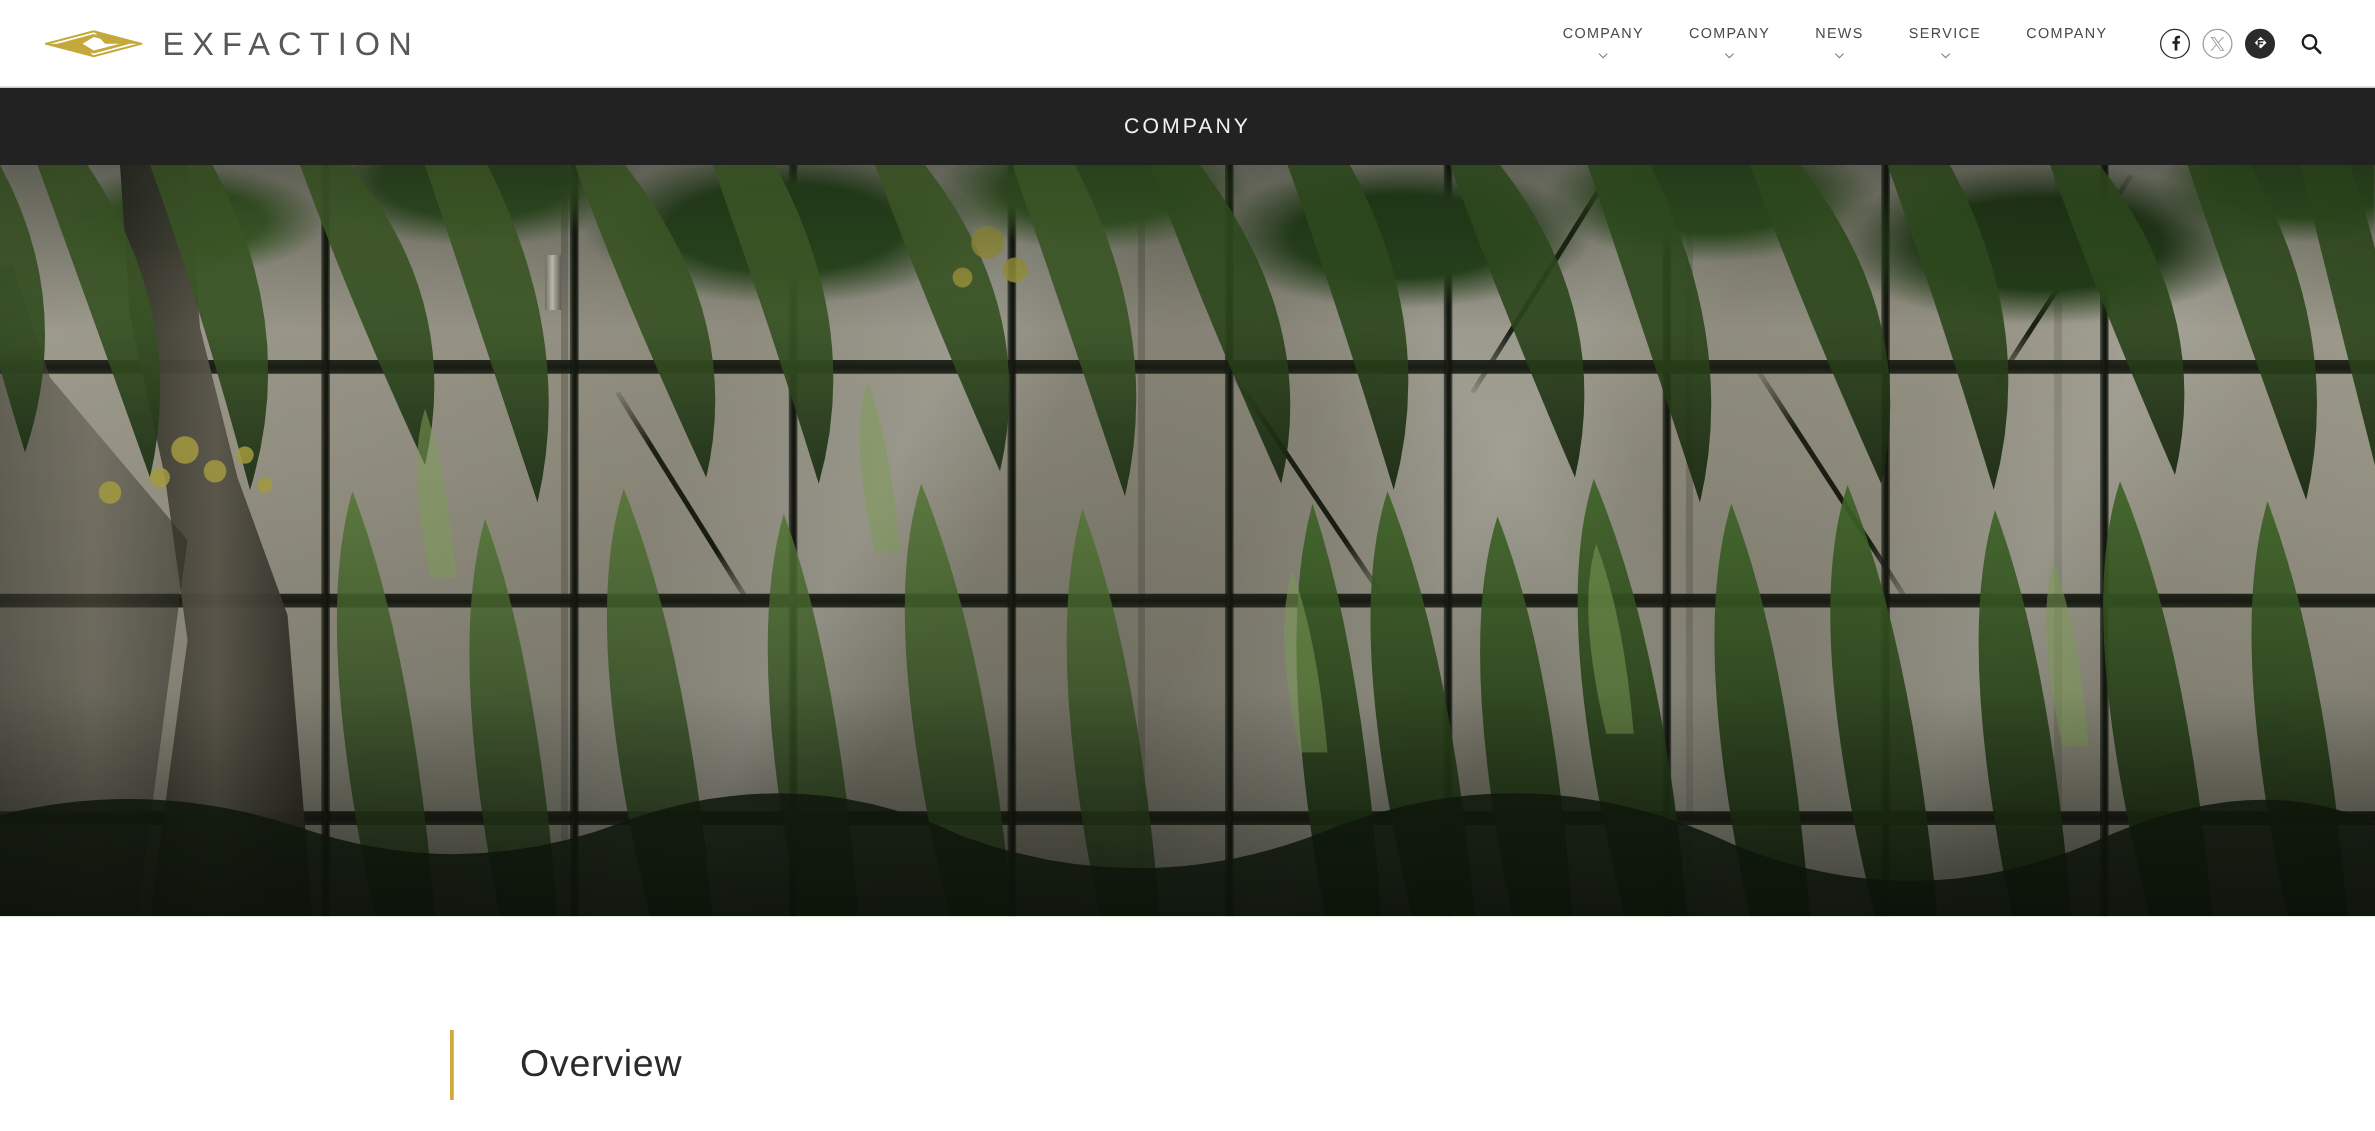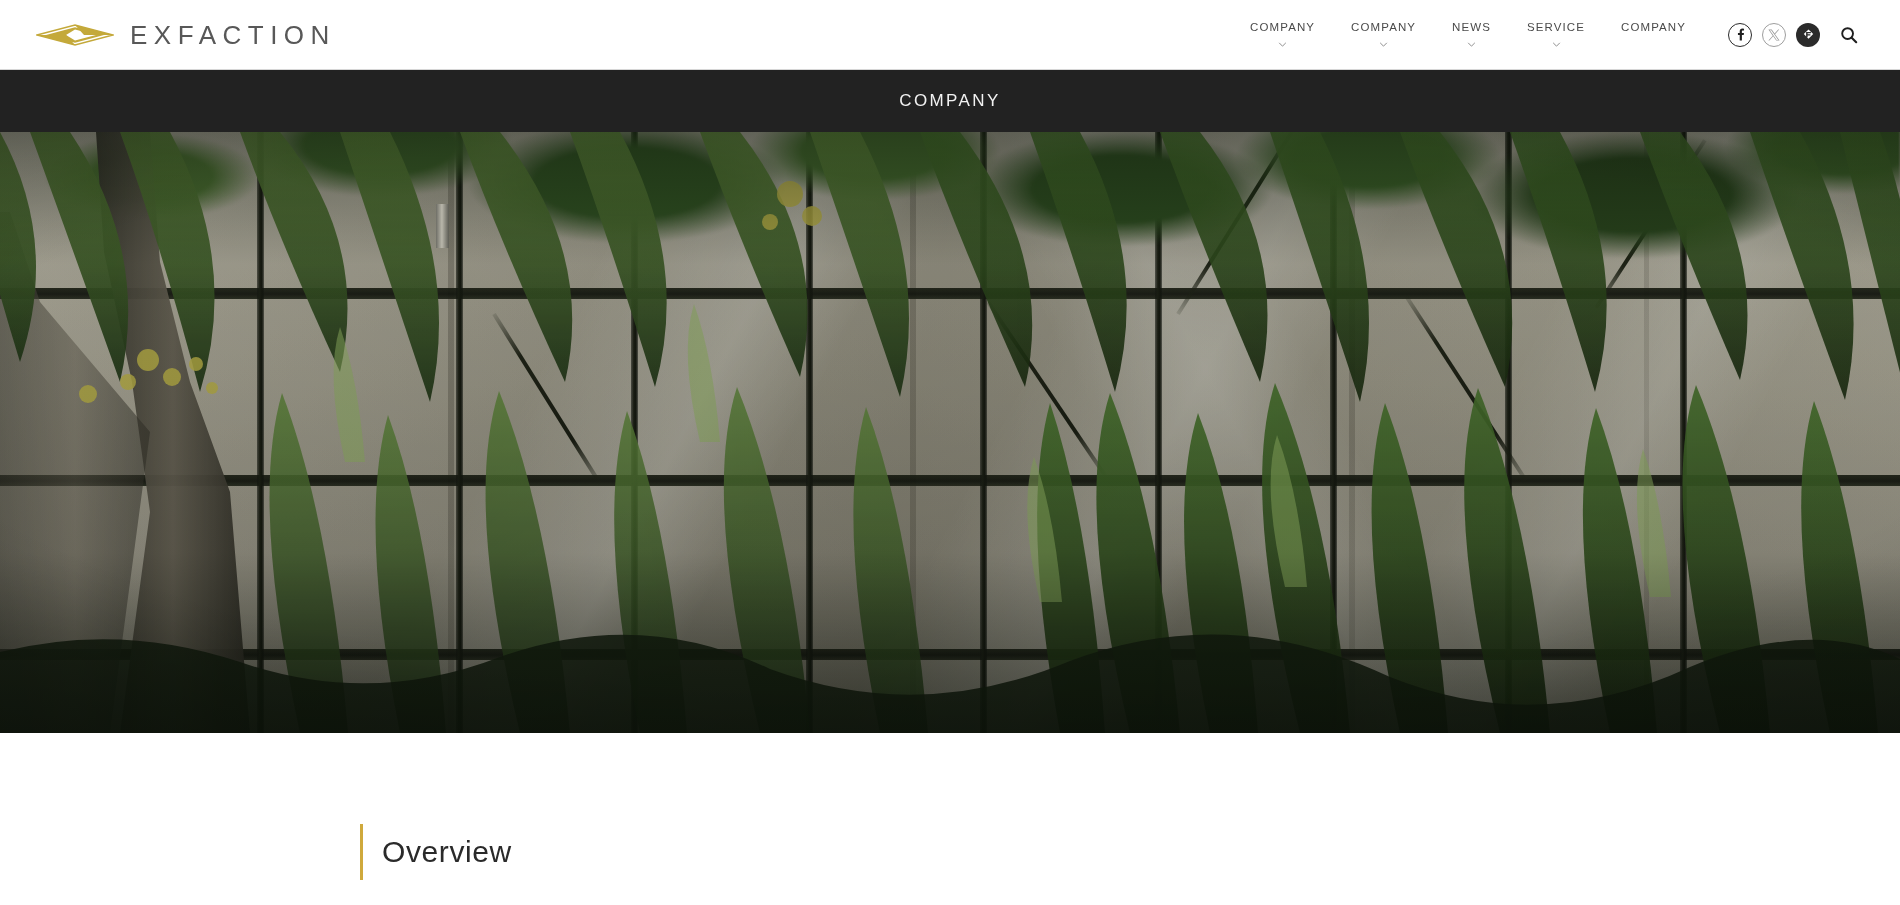--- a/index.html
+++ b/index.html
@@ -245,20 +245,21 @@
     width: 1900px;
     height: 172px;
     background: #ffffff;
   }
 
   .section-head {
     position: absolute;
     left: 360px; top: 91px;
     display: flex;
     align-items: center;
+    gap: 34px;
   }
   .section-rule {
     width: 3px; height: 56px;
     background: #cfa93c;
     flex: 0 0 auto;
   }
   .section-title {
     margin-left: 19px;
     font-size: 30px;
     color: #2a2a2a;

